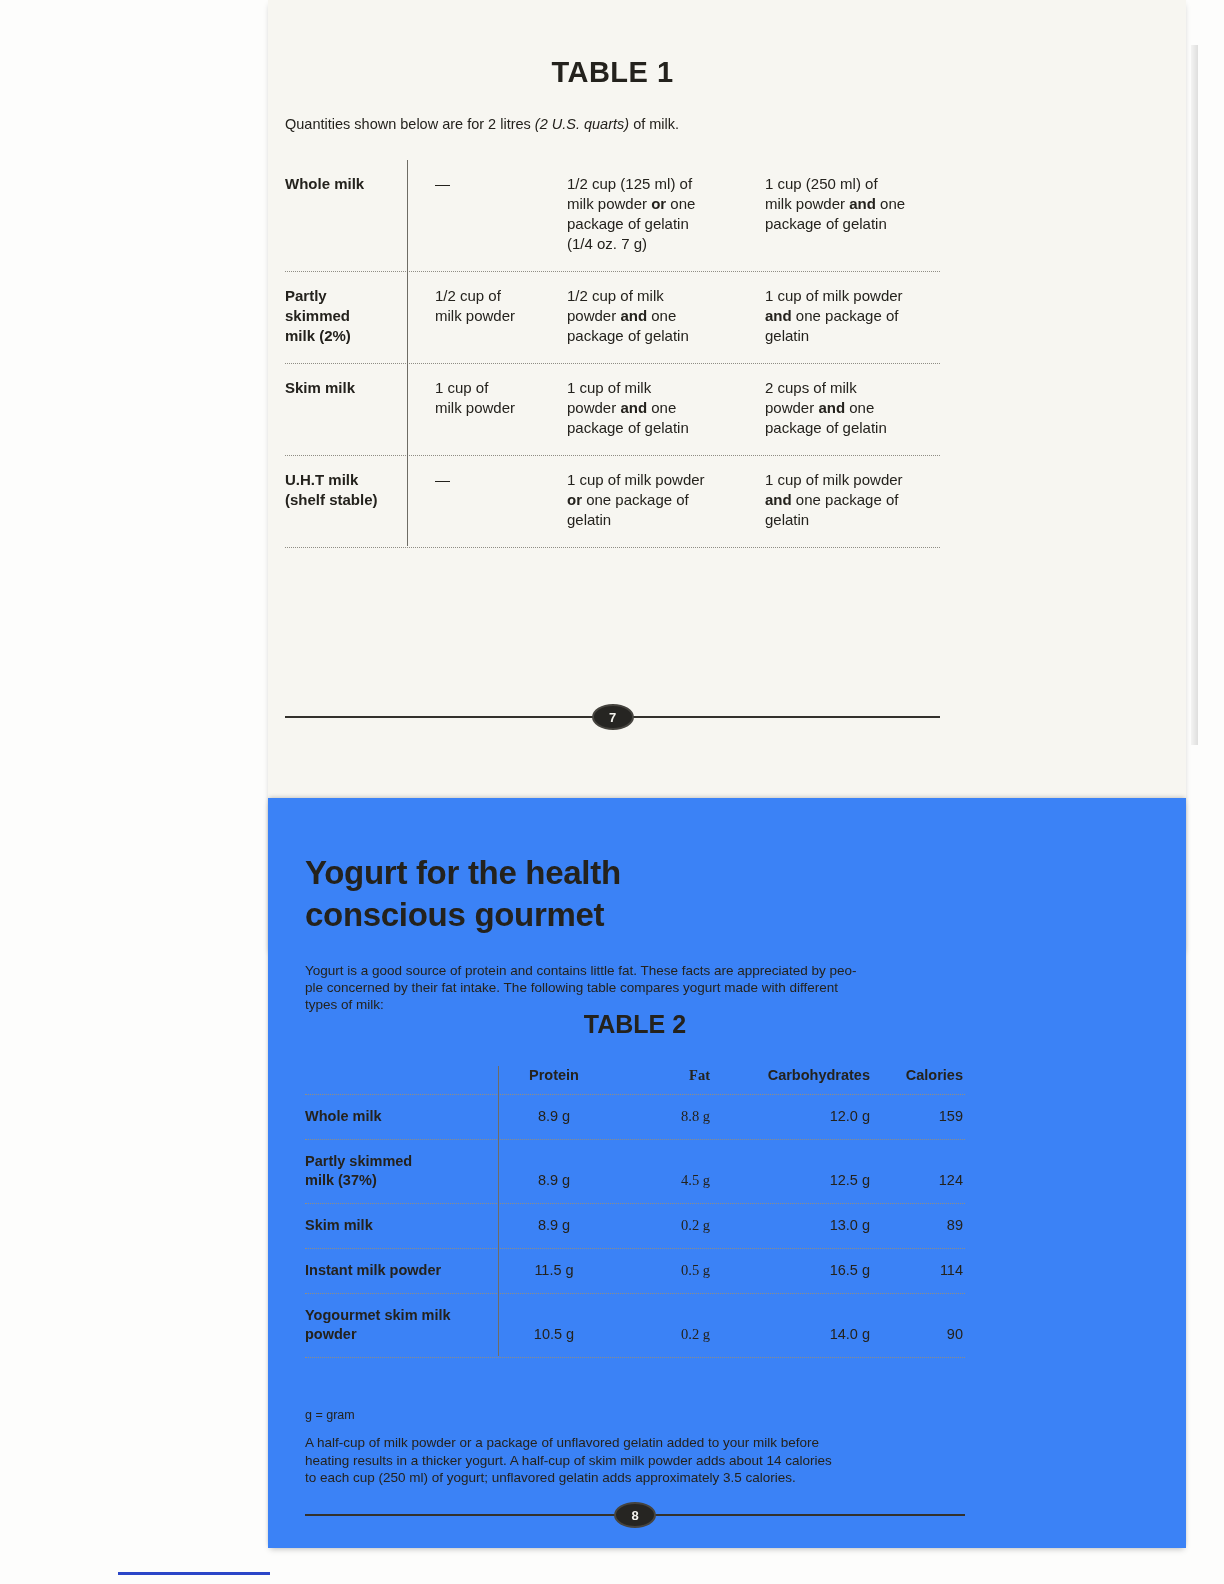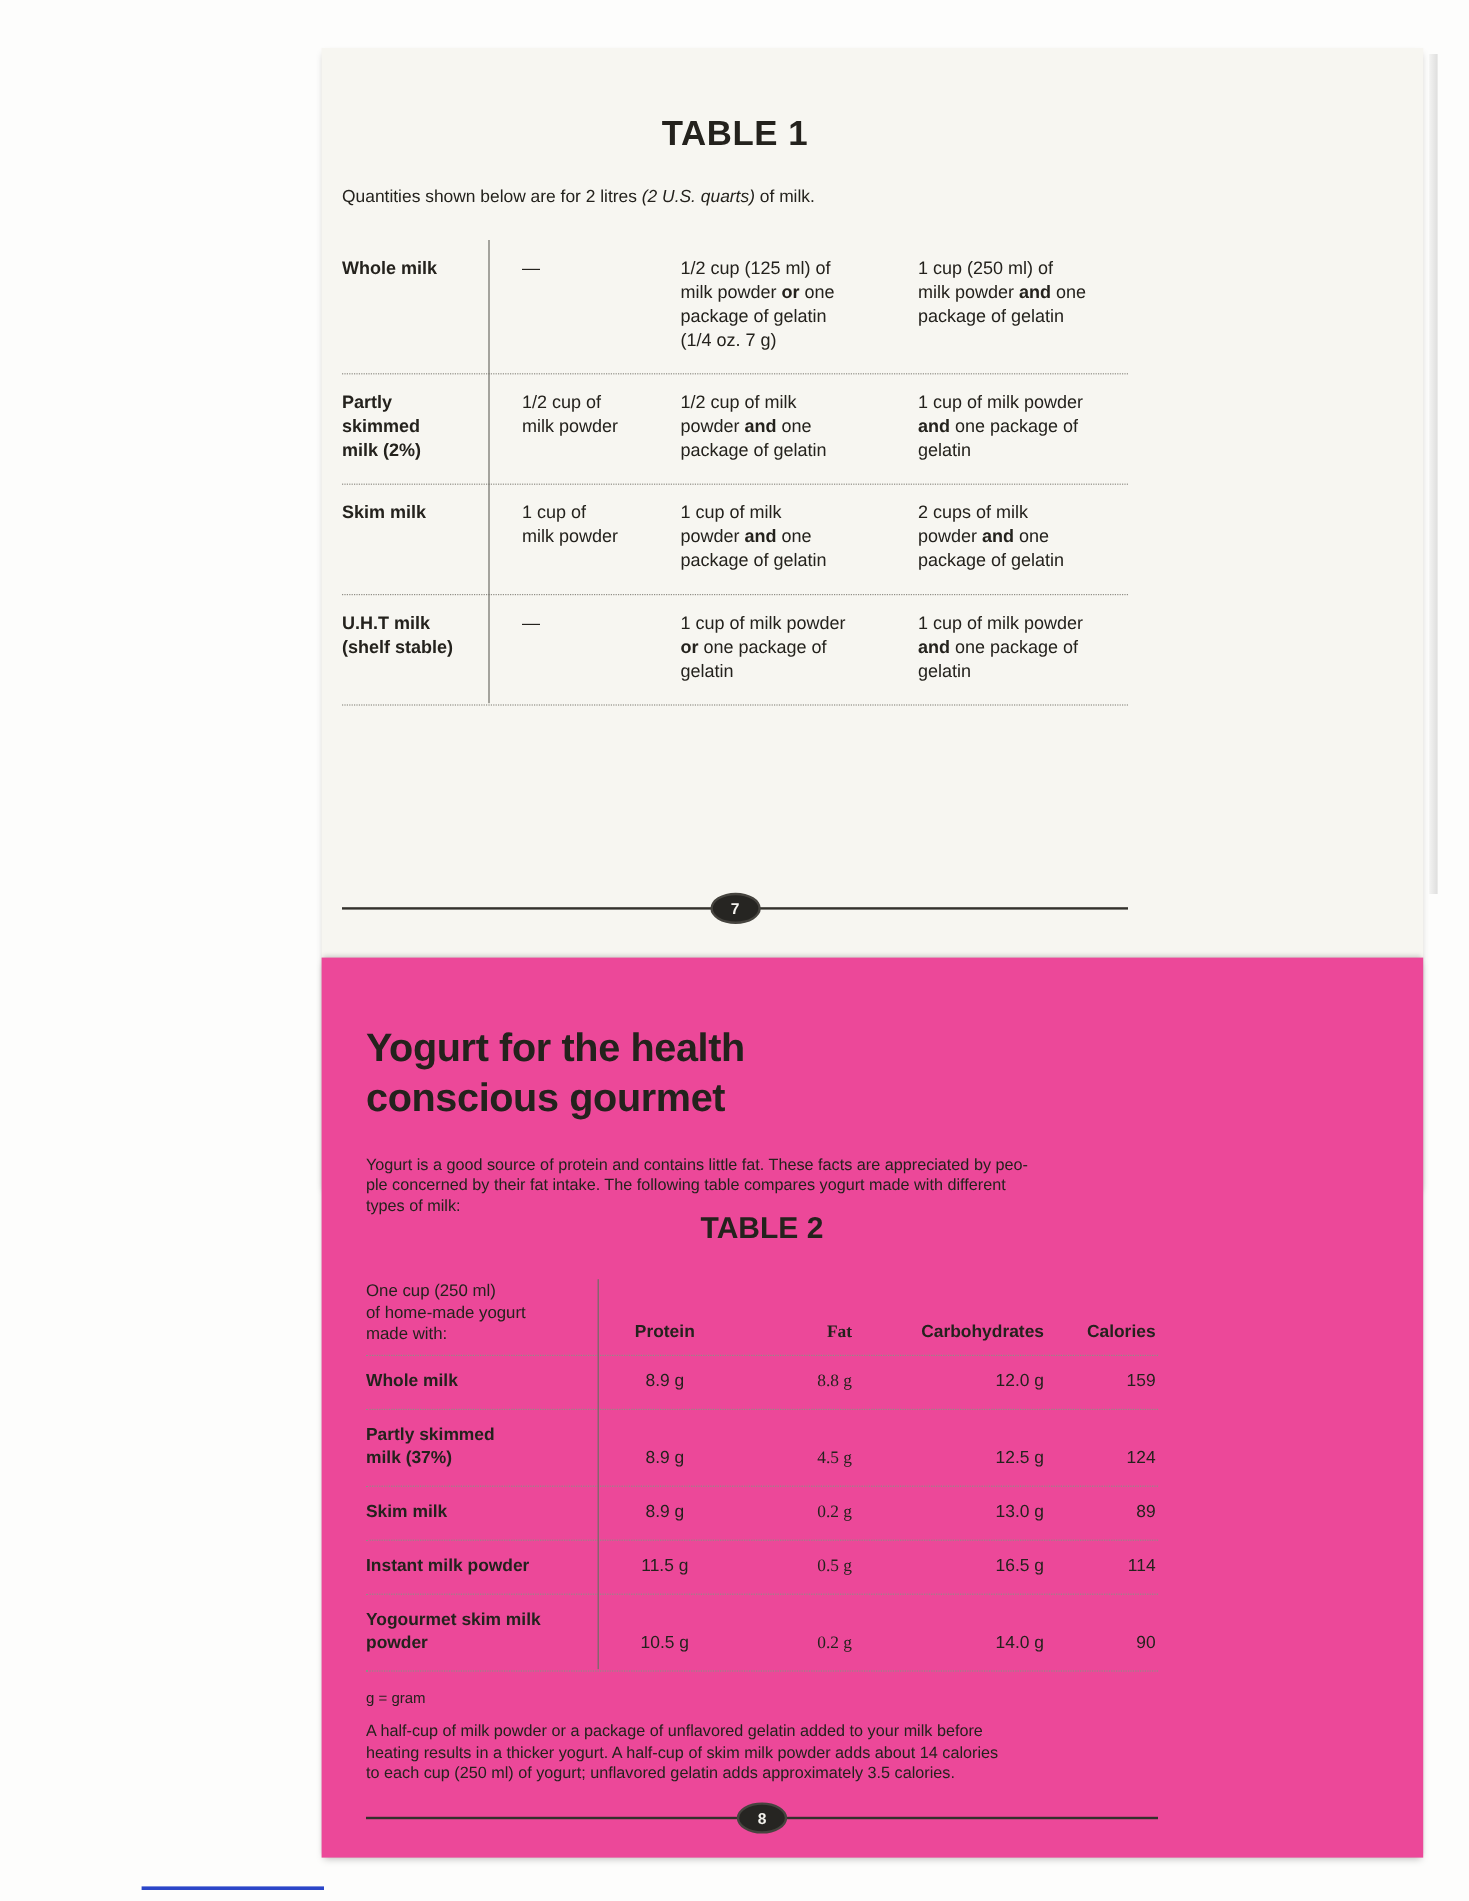--- a/index.html
+++ b/index.html
@@ -9,25 +9,24 @@
     background:#fdfdfc;
     font-family:"Liberation Sans","DejaVu Sans",sans-serif;
     color:#24221d;
     overflow:hidden;
   }
   .page { position:absolute; left:268px; width:918px; }
   .page7 {
     top:0; height:951px;
     background:#f7f6f1;
     box-shadow:0 3px 6px -2px rgba(0,0,0,0.28);
-    margin-top:40px;
   }
   .page8 {
     top:798px; height:750px;
-    background:#ec4899;
+    background:#3b82f6;
     box-shadow:0 -2px 4px -1px rgba(0,0,0,0.18), 0 3px 6px -2px rgba(0,0,0,0.25);
   }
   .edge-strip {
     position:absolute; left:1191px; top:45px; width:7px; height:700px;
     background:linear-gradient(to right, rgba(0,0,0,0.04), rgba(0,0,0,0.12));
   }
 
   
   .t1-title {
     position:absolute; left:17px; top:56px; width:655px;
@@ -187,23 +186,20 @@
 conscious gourmet</div>
     <div class="p8-intro">Yogurt is a good source of protein and contains little fat. These facts are appreciated by peo-
 ple concerned by their fat intake. The following table compares yogurt made with different
 types of milk:</div>
     <div class="t2-title">TABLE 2</div>
 
     <div class="t2">
       <div class="vline t2-vline"></div>
 
       <div class="t2-head">
-        <div class="t2-corner">One cup (250 ml)
-of home-made yogurt
-made with:</div>
         <div class="t2-colh c-protein">Protein</div>
         <div class="t2-colh c-fat">Fat</div>
         <div class="t2-colh c-carb">Carbohydrates</div>
         <div class="t2-colh c-cal">Calories</div>
       </div>
 
       <div class="t2-row">
         <div class="t2-label">Whole milk</div>
         <div class="t2-val c-protein">8.9 g</div>
         <div class="t2-val c-fat">8.8 g</div>

